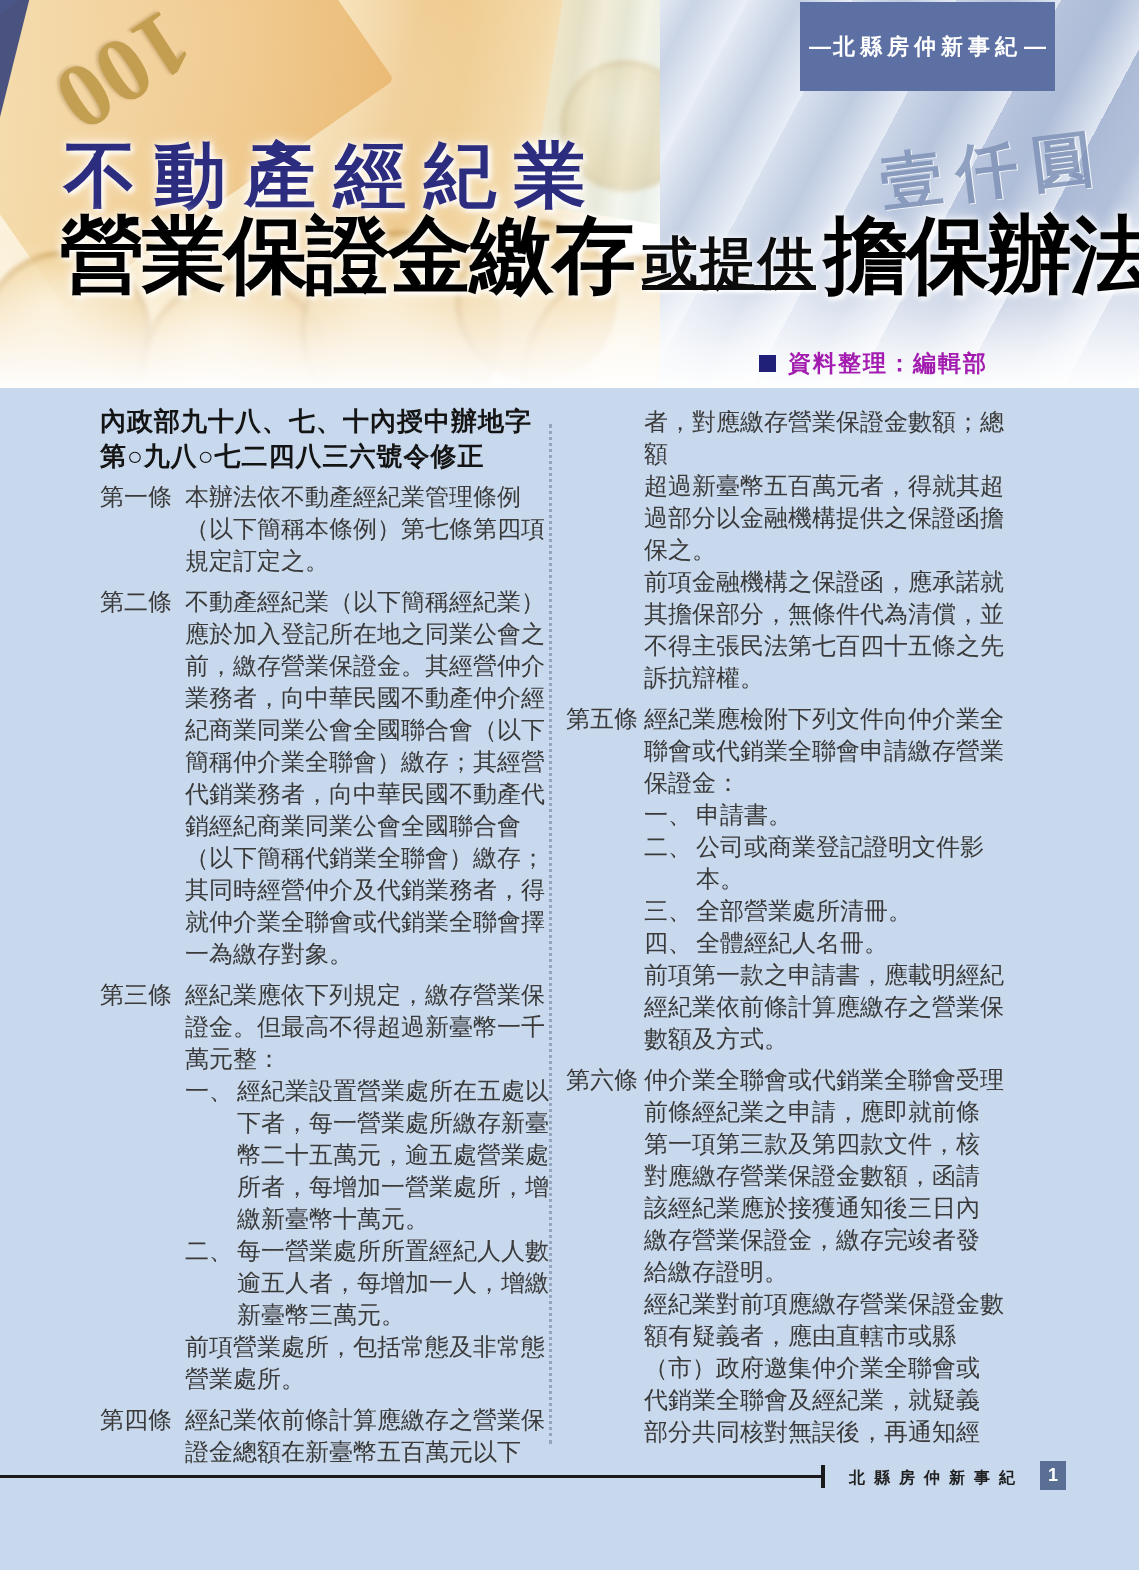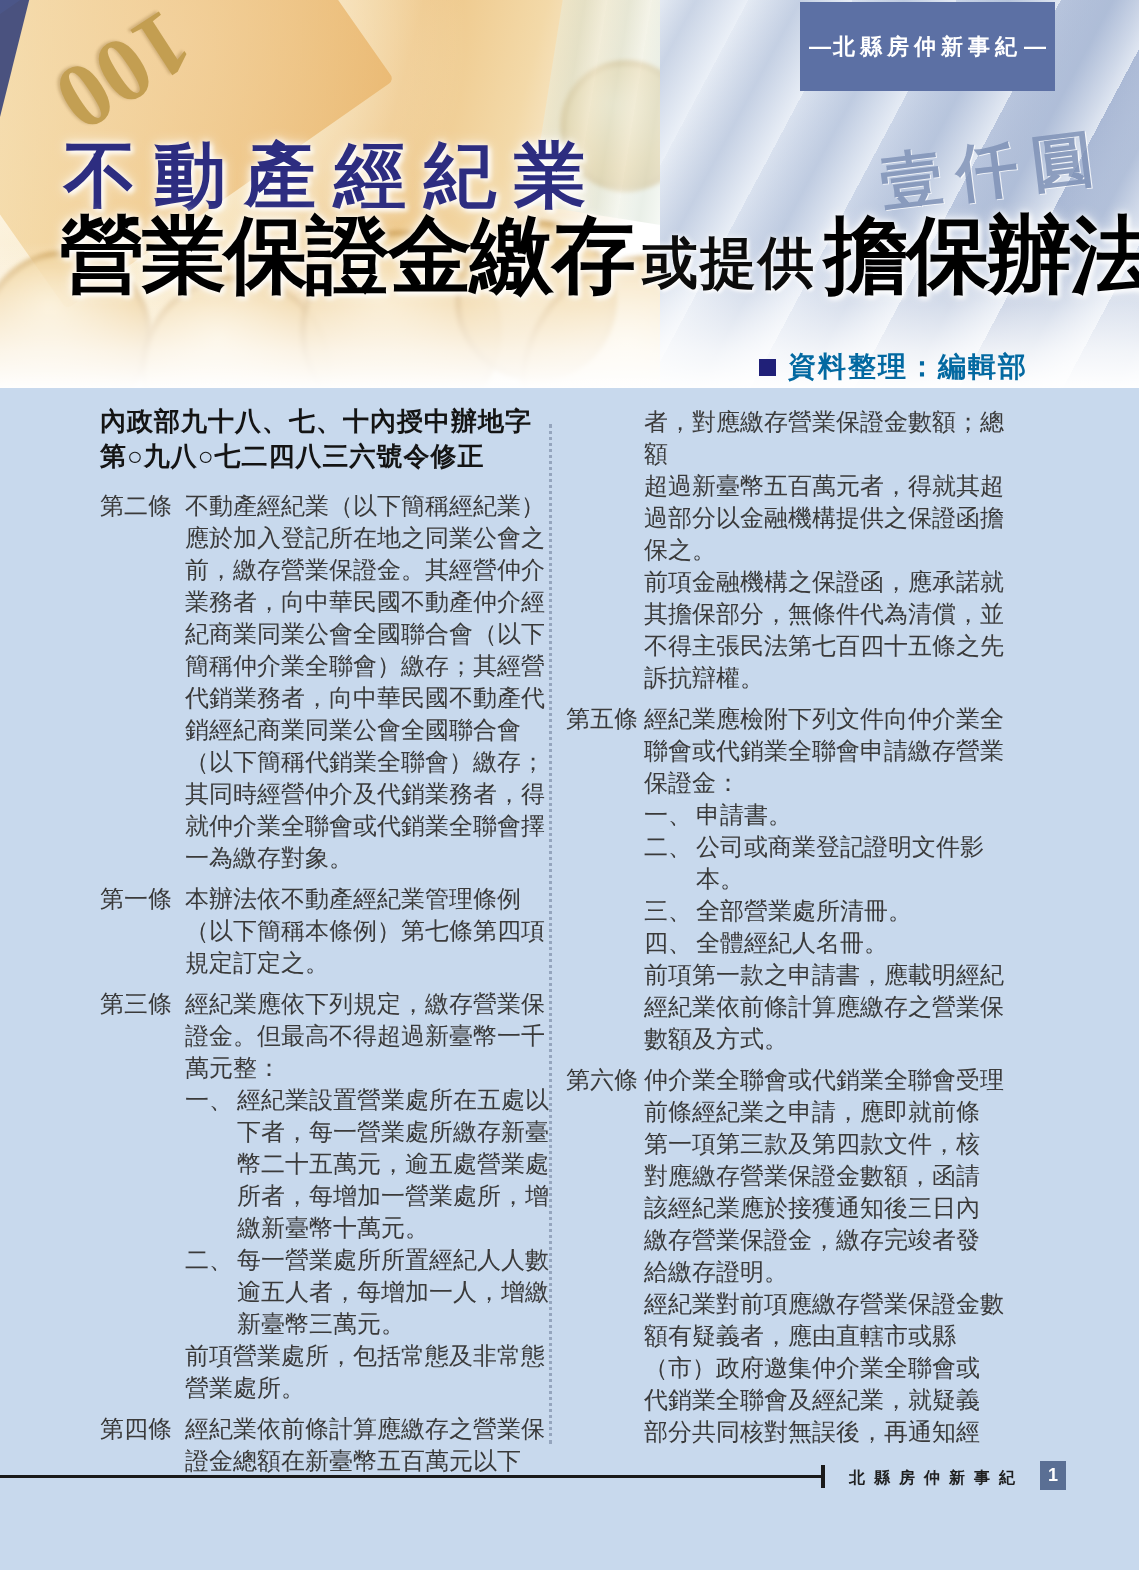--- a/index.html
+++ b/index.html
@@ -48,35 +48,35 @@
   .badge .dash{letter-spacing:0;margin:0 2px;}
   .title1{position:absolute;left:64px;top:128px;z-index:6;font-family:"Liberation Serif",serif;
     font-weight:bold;font-size:72px;letter-spacing:18px;color:#2d2d80;white-space:nowrap;
     text-shadow:0 0 7px rgba(255,255,255,.95),0 0 14px rgba(255,255,255,.85),3px 3px 4px rgba(255,255,255,.7);}
   .title2{position:absolute;left:60px;top:212px;z-index:6;display:flex;align-items:flex-end;white-space:nowrap;}
   .t2-big{font-family:"Liberation Serif",serif;font-weight:bold;font-size:84px;line-height:1.05;
     letter-spacing:-2px;color:#000000;
     text-shadow:0 0 7px rgba(255,255,255,.95),0 0 14px rgba(255,255,255,.85),3px 3px 4px rgba(255,255,255,.7);}
   .t2-mid{font-family:"Liberation Serif",serif;font-weight:bold;font-size:56px;line-height:1.1;
     color:#0c0c0c;margin:0 8px;padding-bottom:6px;letter-spacing:2px;
-    text-shadow:0 0 6px rgba(255,255,255,.95),2px 2px 3px rgba(255,255,255,.8);}
+    text-shadow:0 0 6px rgba(255,255,255,.95),2px 2px 3px rgba(255,255,255,.8);text-decoration:underline;}
   .credit{position:absolute;left:735px;top:348px;z-index:6;display:flex;align-items:center;
-    color:#0369a1;font-weight:bold;font-size:28px;letter-spacing:2px;padding-left:24px;}
+    color:#a21caf;font-weight:bold;font-size:23px;letter-spacing:2px;padding-left:24px;}
   .credit .sq{display:inline-block;width:17px;height:17px;background:#202078;margin-right:12px;}
 
   
   .body-bg{position:absolute;left:0;top:388px;width:1139px;height:1182px;background:#c8d9ed;}
   .divider{position:absolute;left:549px;top:424px;height:1020px;border-left:3px dotted #95a5bd;}
 
   .col{position:absolute;top:404px;font-size:24px;line-height:32px;color:#3a3a3a;}
   .col-left{left:100px;width:450px;}
   .col-right{left:566px;width:440px;top:406px;}
 
   .amend{font-weight:bold;color:#141414;font-size:26px;line-height:35px;letter-spacing:1px;
-    white-space:pre-line;margin-bottom:16px;}
+    white-space:pre-line;margin-bottom:7px;}
 
   .article{display:flex;margin-bottom:9px;}
   .art-label{flex:none;width:85px;font-size:24px;}
   .col-right .art-label{width:78px;}
   .art-body{flex:1;min-width:0;}
   .art-text{white-space:pre-line;}
   .item{display:flex;}
   .item-num{flex:none;width:52px;}
   .item-text{flex:1;min-width:0;white-space:pre-line;}
   .gap-top{}
@@ -131,47 +131,47 @@
   </div>
 
   <div class="body-bg"></div>
   <div class="divider"></div>
 
   <div class="col col-left">
     <div class="amend">內政部九十八、七、十內授中辦地字
 第○九八○七二四八三六號令修正</div>
 
     <div class="article">
+      <span class="art-label">第一條</span>
+      <div class="art-body">
+        <div class="art-text">本辦法依不動產經紀業管理條例
+（以下簡稱本條例）第七條第四項
+規定訂定之。</div>
+      </div>
+    </div>
+
+    <div class="article">
       <span class="art-label">第二條</span>
       <div class="art-body">
         <div class="art-text">不動產經紀業（以下簡稱經紀業）
 應於加入登記所在地之同業公會之
 前，繳存營業保證金。其經營仲介
 業務者，向中華民國不動產仲介經
 紀商業同業公會全國聯合會（以下
 簡稱仲介業全聯會）繳存；其經營
 代銷業務者，向中華民國不動產代
 銷經紀商業同業公會全國聯合會
 （以下簡稱代銷業全聯會）繳存；
 其同時經營仲介及代銷業務者，得
 就仲介業全聯會或代銷業全聯會擇
 一為繳存對象。</div>
       </div>
     </div>
 
     <div class="article">
-      <span class="art-label">第一條</span>
-      <div class="art-body">
-        <div class="art-text">本辦法依不動產經紀業管理條例
-（以下簡稱本條例）第七條第四項
-規定訂定之。</div>
-      </div>
-    </div>
-
-    <div class="article">
       <span class="art-label">第三條</span>
       <div class="art-body">
         <div class="art-text">經紀業應依下列規定，繳存營業保
 證金。但最高不得超過新臺幣一千
 萬元整：</div>
         <div class="item">
           <span class="item-num">一、</span>
           <span class="item-text">經紀業設置營業處所在五處以
 下者，每一營業處所繳存新臺
 幣二十五萬元，逾五處營業處

